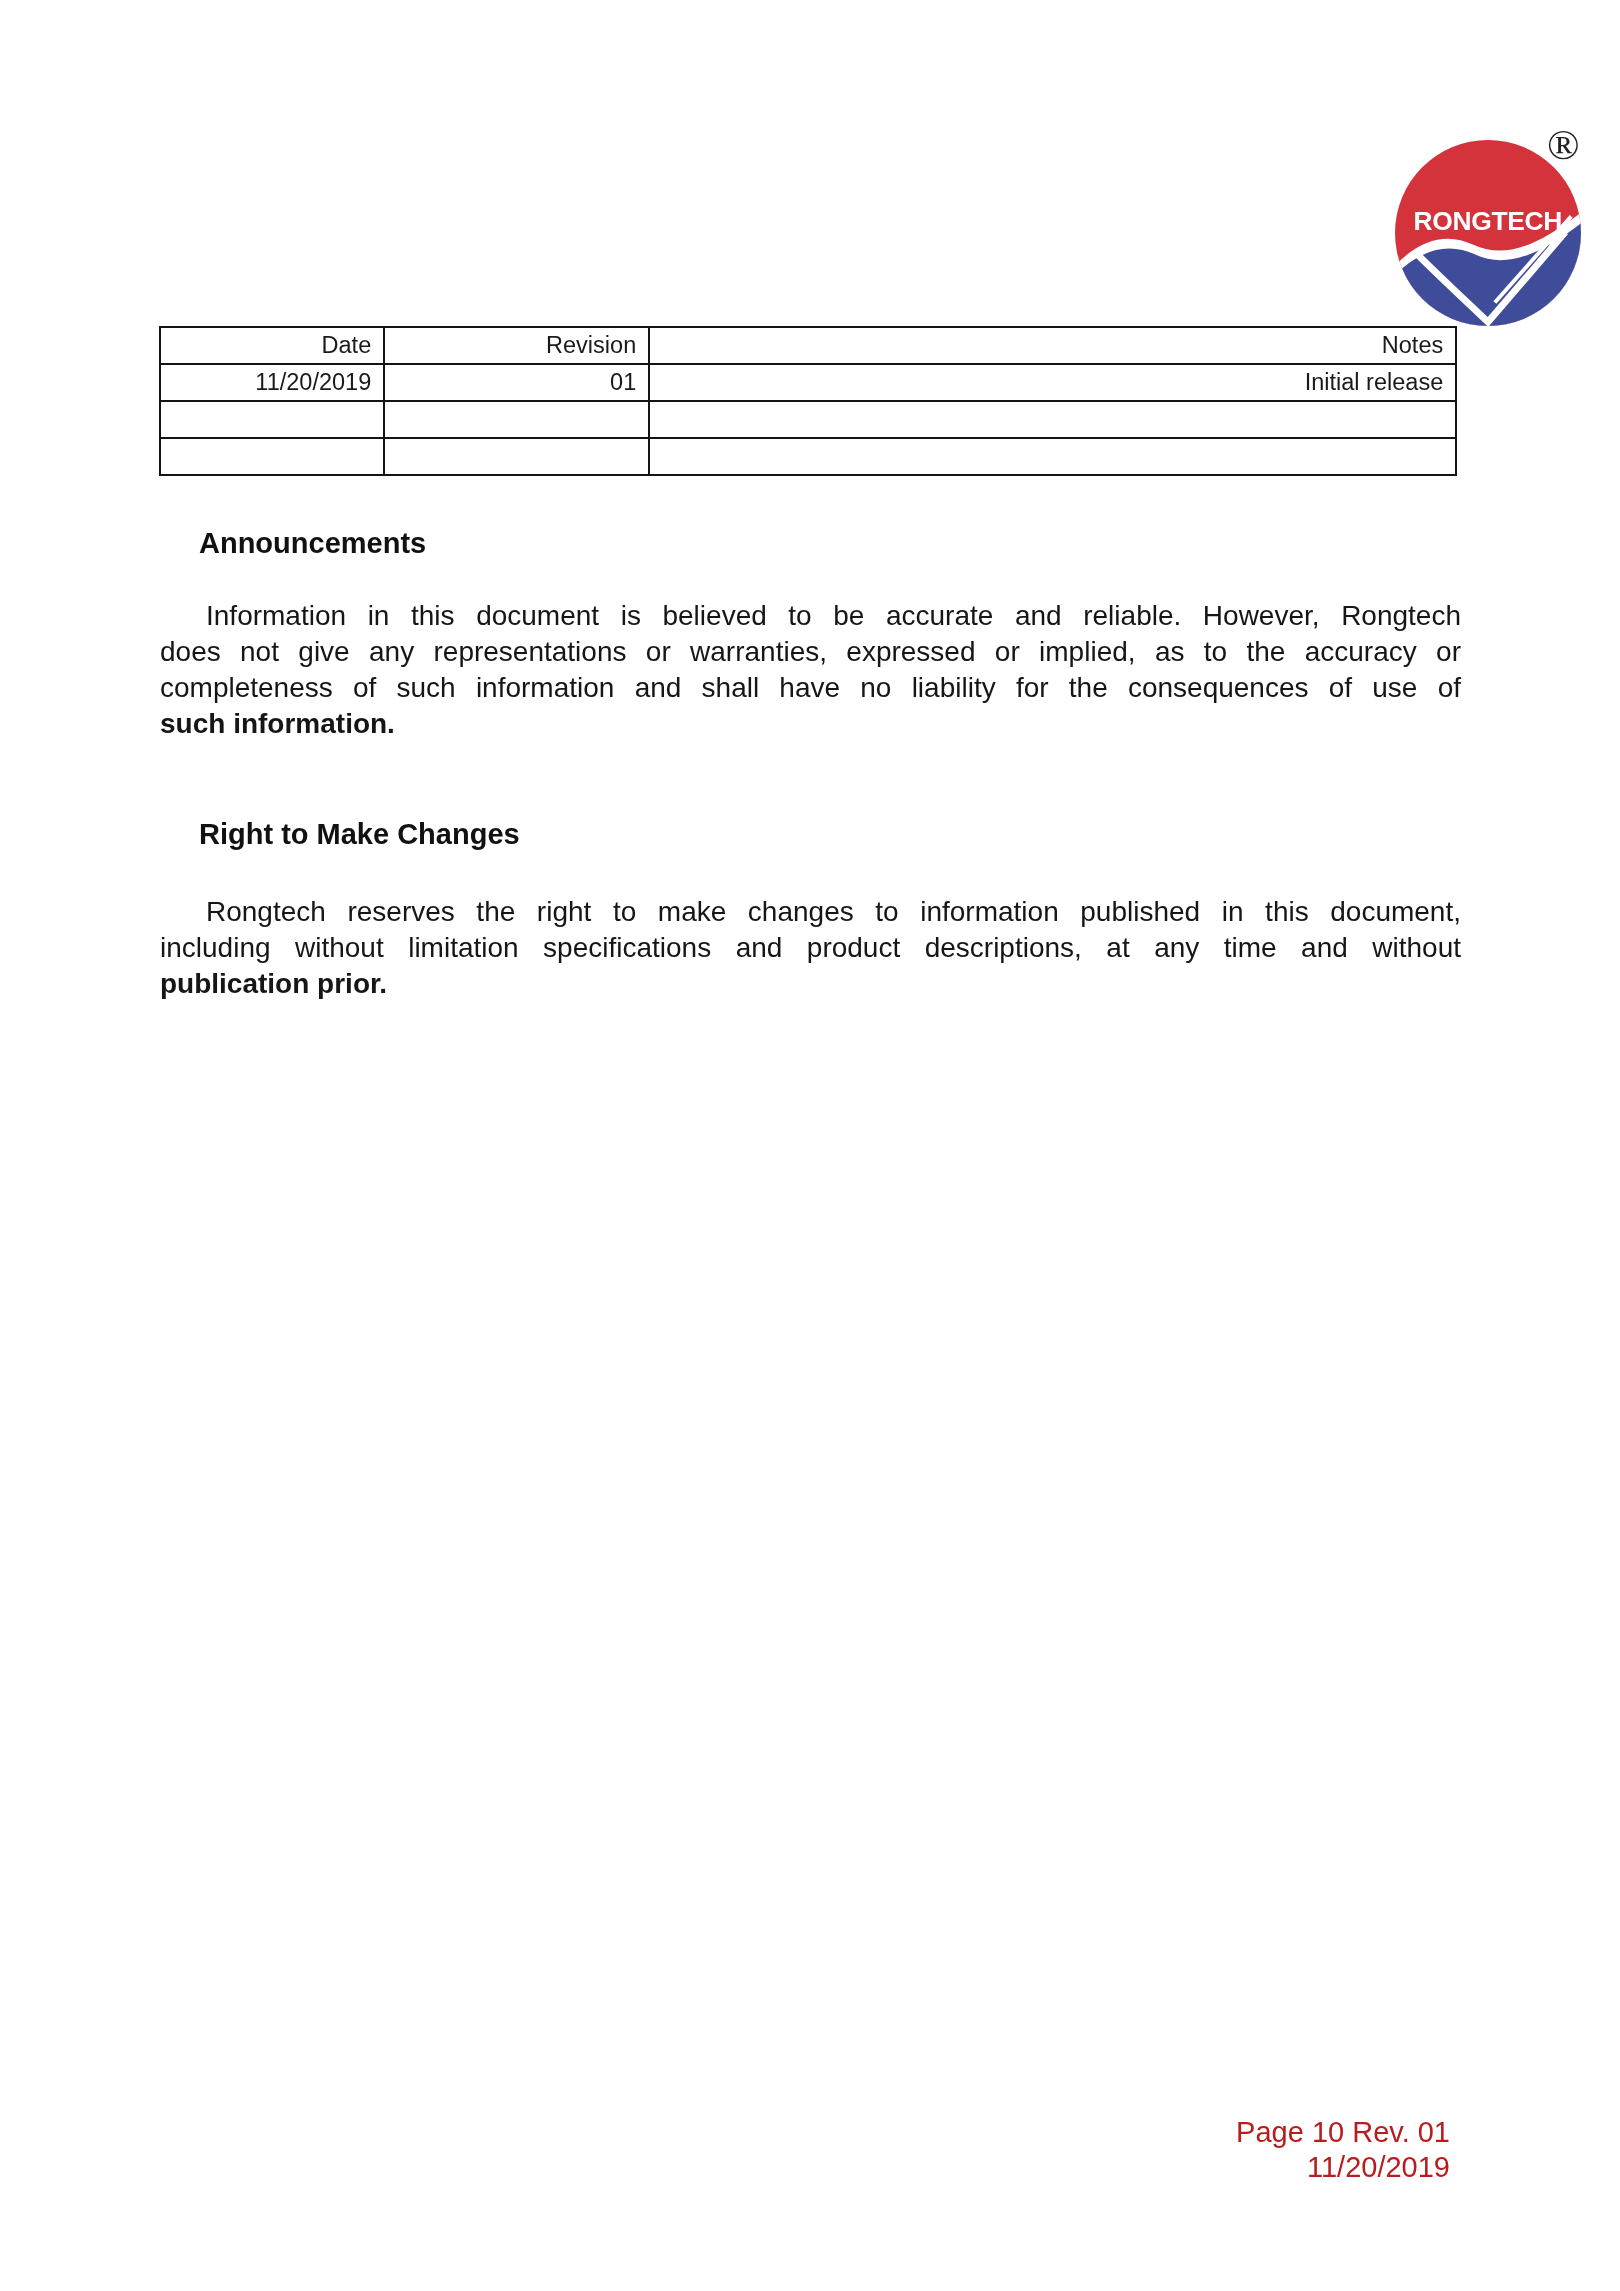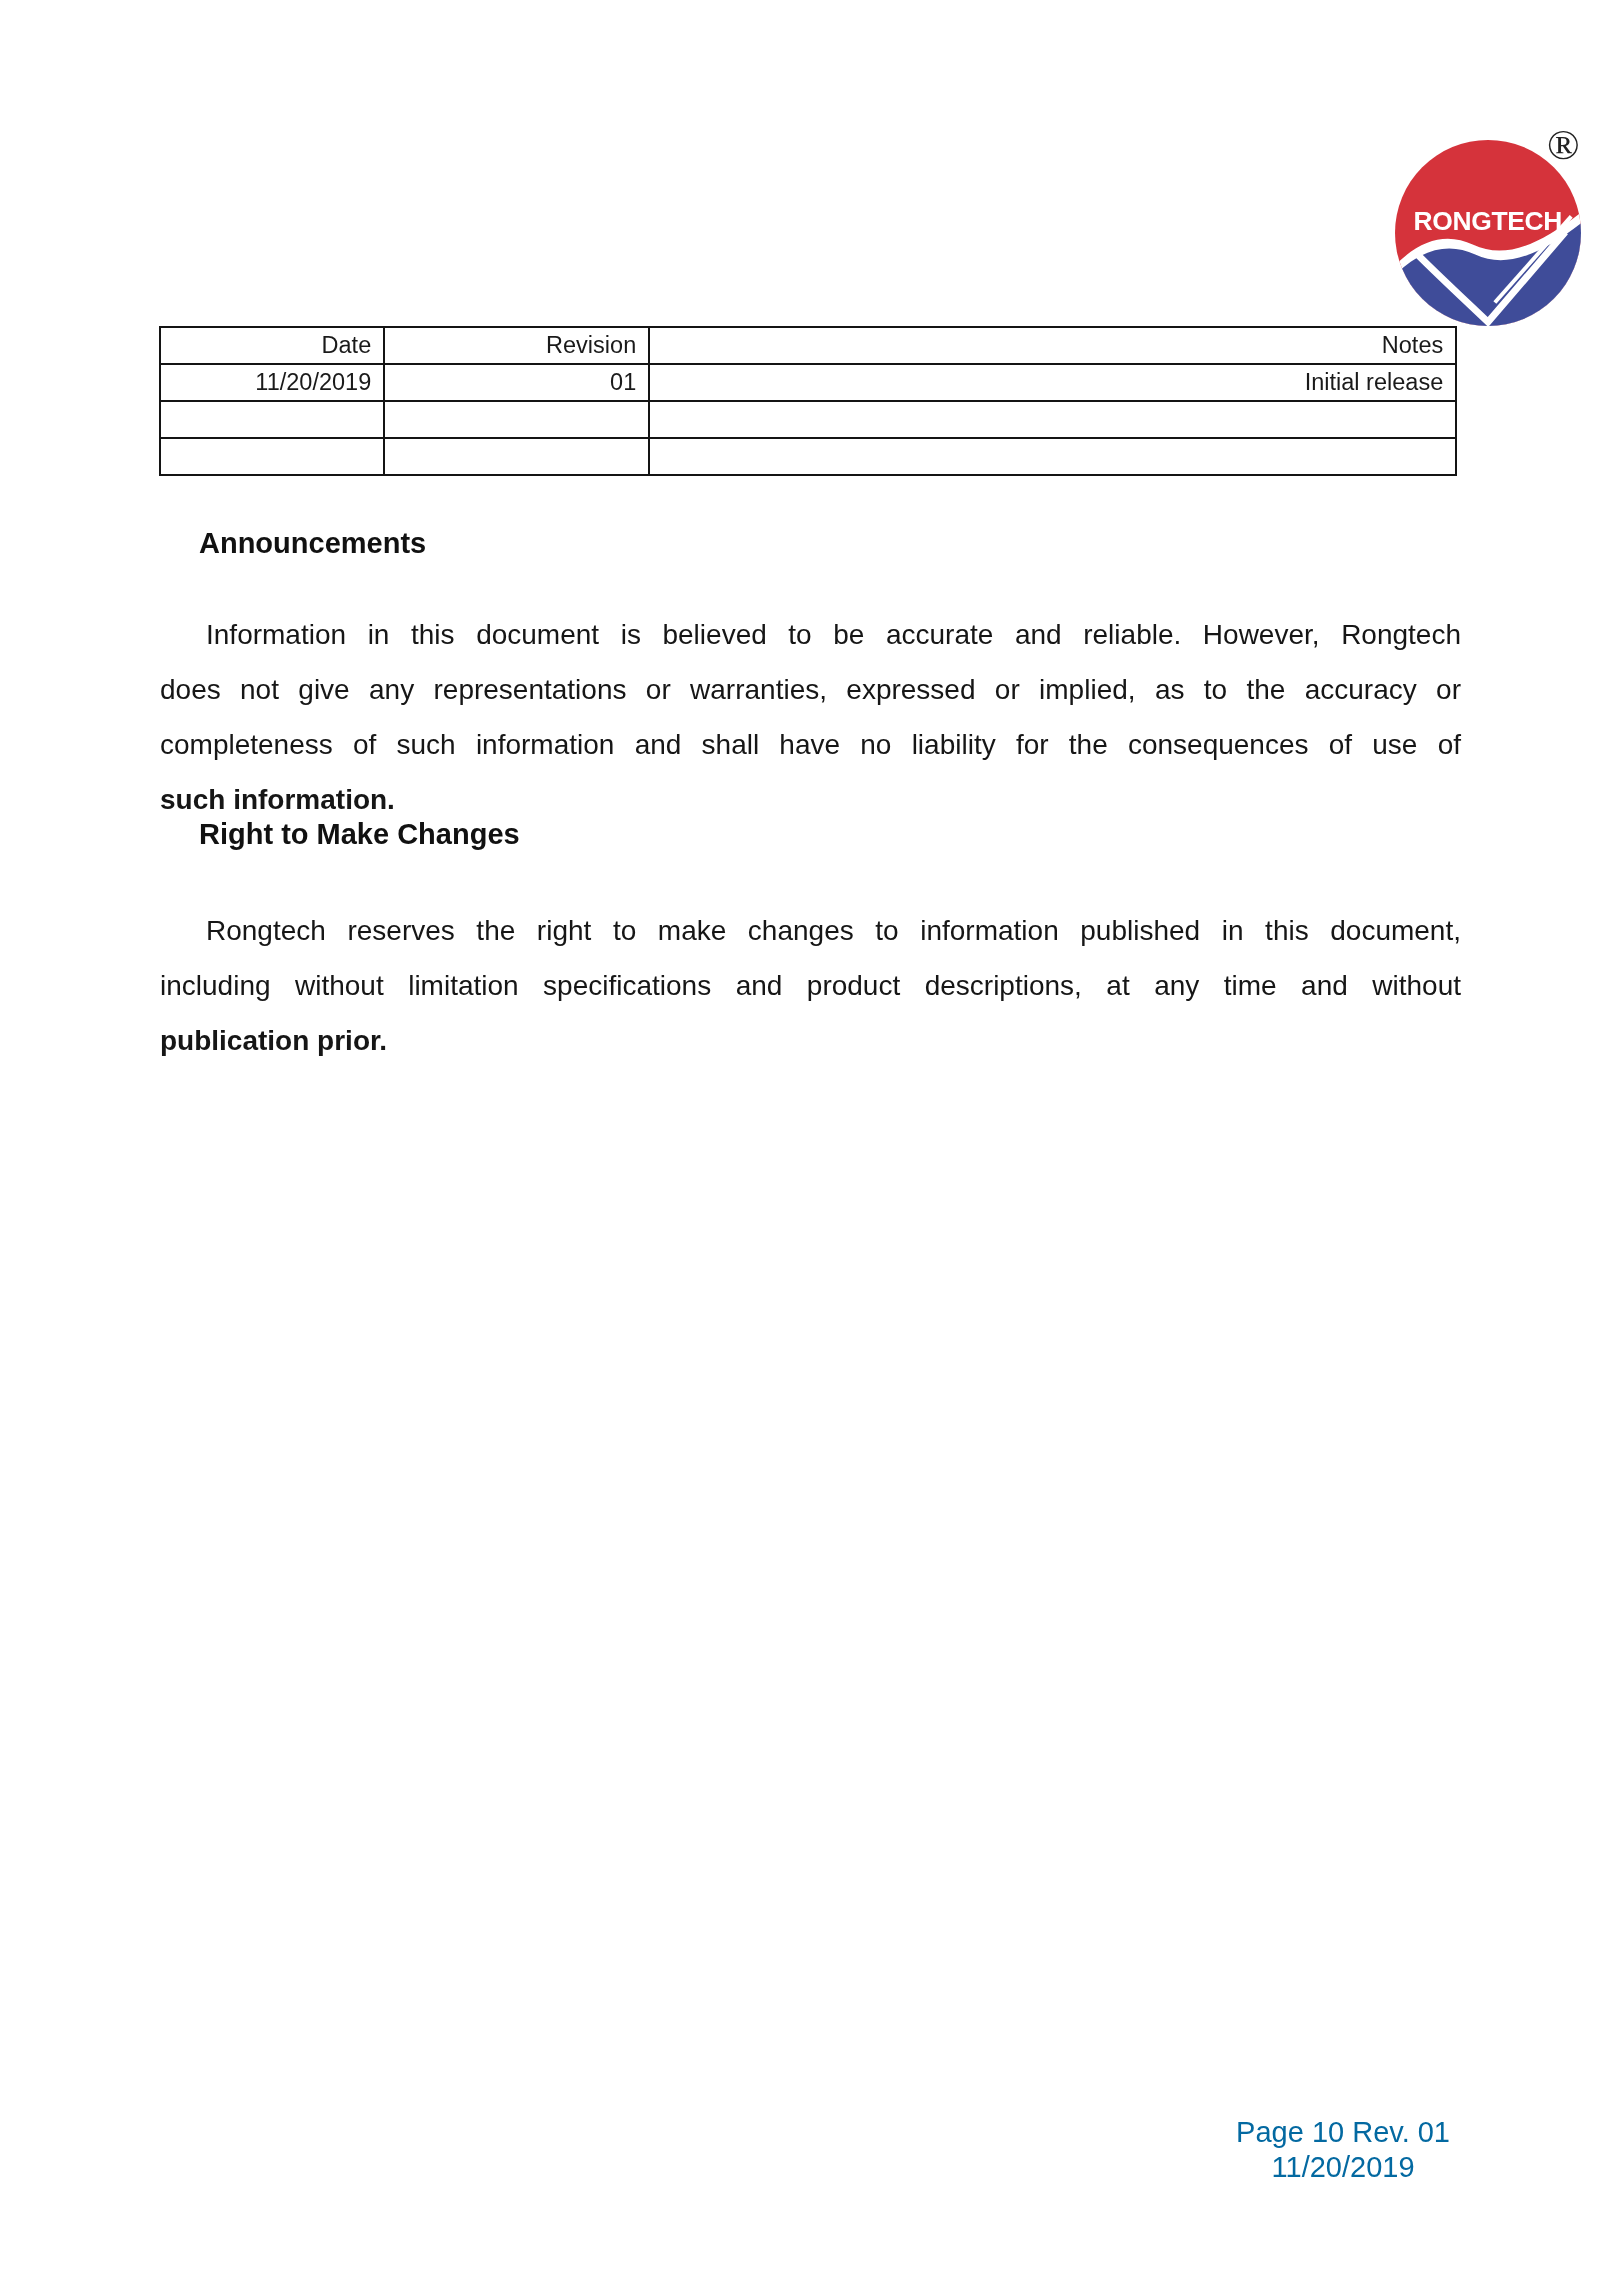--- a/index.html
+++ b/index.html
@@ -41,34 +41,34 @@
   
   .heading{
     position:absolute;left:199px;
     font-size:29px;font-weight:bold;line-height:37px;
     color:#111111;
   }
   .para{
     position:absolute;left:160px;width:1301px;
     font-size:28px;line-height:36px;color:#161616;
   }
-  .para .ln{text-align:justify;text-align-last:justify;margin-top:19px;}
+  .para .ln{text-align:justify;text-align-last:justify;}
   .para .ln.first{text-indent:46px;}
   .para .ln.last{text-align-last:left;font-weight:bold;}
 
   
   .footer-left{
     position:absolute;left:127px;top:2076px;
     font-size:29px;line-height:34px;
   }
   .website{color:#0000EE;text-decoration:none;display:block;}
   .copyright{color:#161616;}
   .footer-right{
     position:absolute;right:170px;top:2115px;
-    text-align:center;font-size:29px;line-height:35px;color:#0369a1;
+    text-align:right;font-size:29px;line-height:35px;color:#b91c1c;
   }
 </style>
 </head>
 <body>
 
 <div class="page">
 
   <div class="logo">
     <svg width="186" height="186" viewBox="0 0 190 190">
       <defs>

